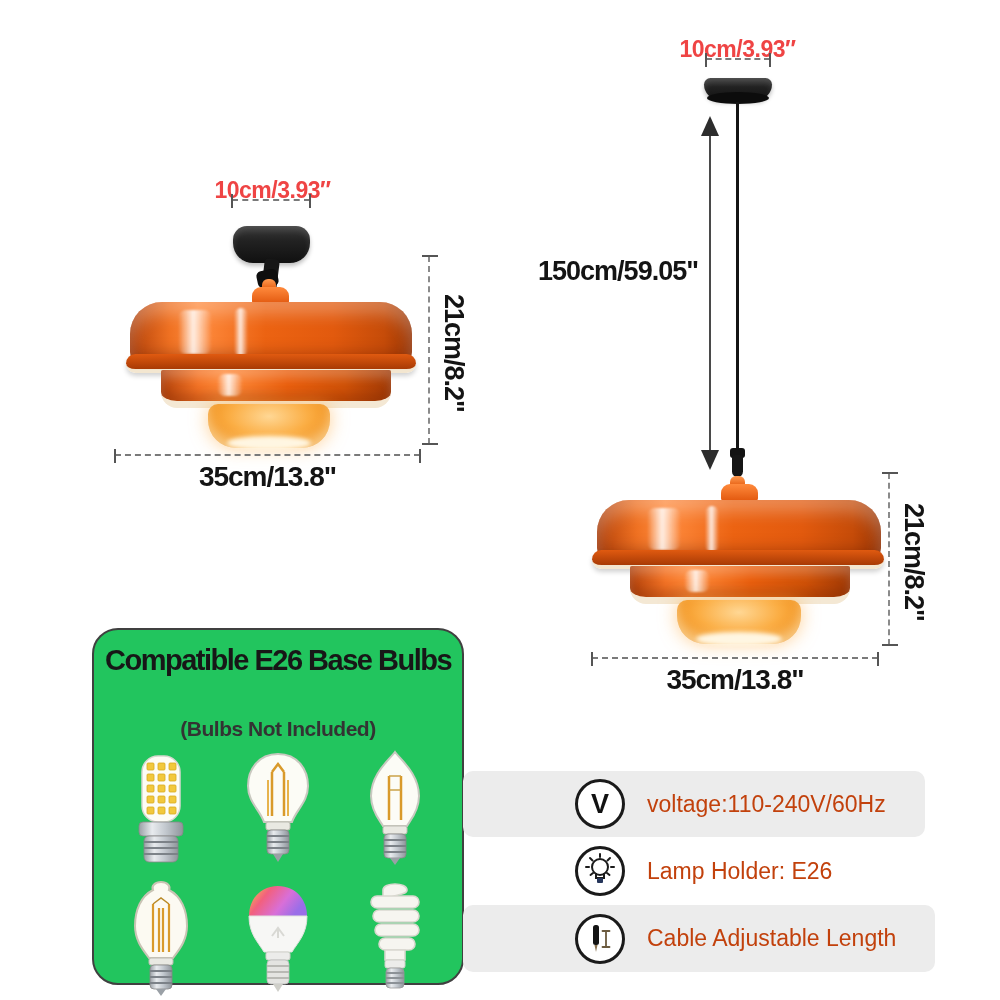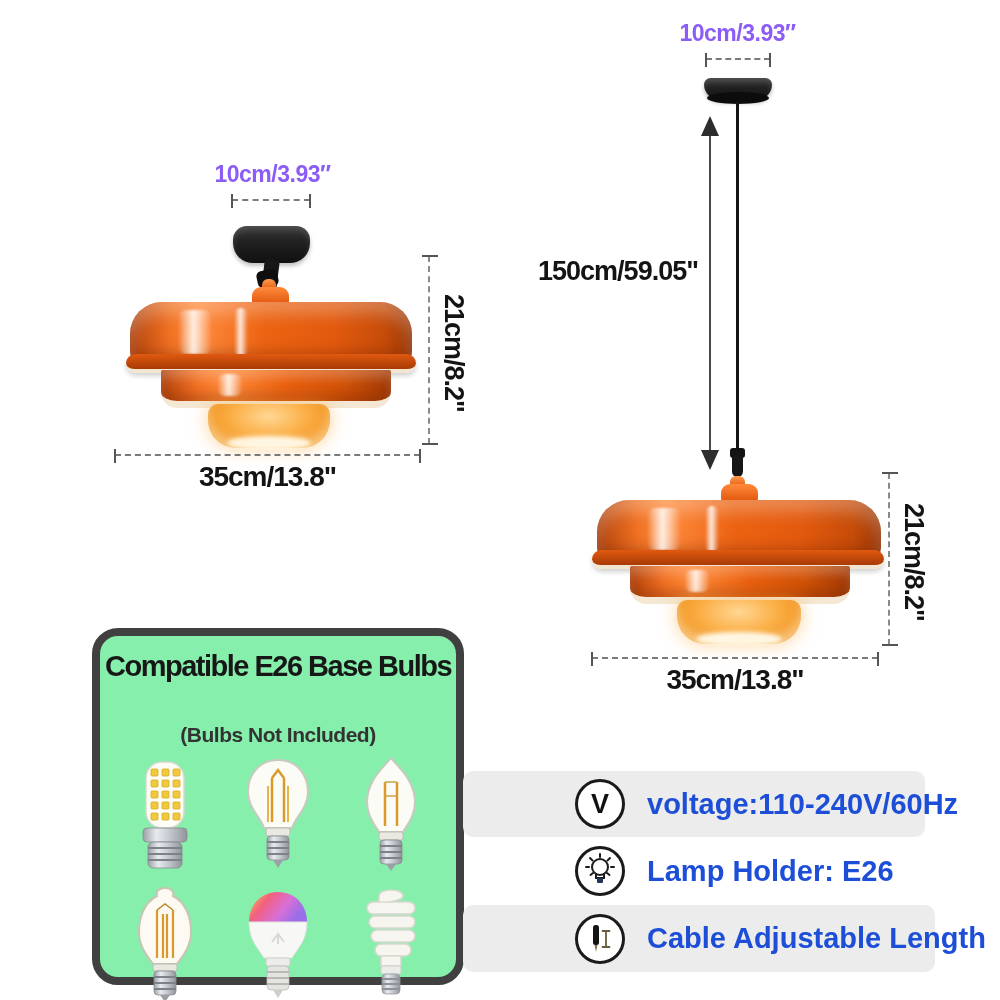--- a/index.html
+++ b/index.html
@@ -3,21 +3,21 @@
 <meta charset="utf-8">
 <style>
   html,body{margin:0;padding:0;background:#fff;}
   #canvas{
     position:relative;width:1000px;height:1000px;background:#ffffff;overflow:hidden;
     font-family:"Liberation Sans", sans-serif;color:#111;
   }
   .abs{position:absolute;}
   
   .dim-label{
-    font-weight:bold;font-size:23px;color:#8b5cf6;text-align:center;letter-spacing:-0.5px;
+    font-weight:bold;font-size:23px;color:#ef4444;text-align:center;letter-spacing:-0.5px;margin-top:16px;
   }
   .dim-cond{
     font-weight:bold;color:#141414;letter-spacing:-1px;
   }
   .hdim{border-top:2px dashed #7a7a7a;height:0;}
   .hdim::before,.hdim::after{
     content:"";position:absolute;top:-7px;width:2px;height:14px;background:#555;
   }
   .hdim::before{left:-1px;} .hdim::after{right:-1px;}
   .vdim{border-left:2px dashed #8a8a8a;width:0;}
@@ -66,36 +66,36 @@
     box-shadow:inset 0 8px 10px rgba(255,255,255,.22), inset 0 -8px 10px rgba(120,35,0,.3);
   }
   .inner-glow{
     background:radial-gradient(ellipse at 50% 28%,#ffd794 0%,#fbAE45 45%,#f1921f 75%,#e07f15 100%);
     border-radius:10px 10px 28px 28px;
     box-shadow:0 0 18px rgba(255,170,60,.55), inset 0 -8px 12px rgba(255,240,200,.6);
   }
   .glow-base{background:#fff6e2;border-radius:50%;filter:blur(2px);}
   
   .panel{
-    background:#86efac;border:8px solid #404040;border-radius:26px;
+    background:#22c55e;border:2px solid #404040;border-radius:26px;
     box-sizing:border-box;
   }
   .panel-title{font-weight:bold;font-size:29px;letter-spacing:-1.5px;text-align:center;color:#171717;}
   .panel-sub{font-weight:bold;font-size:21px;letter-spacing:-0.5px;text-align:center;color:#333;margin-top:40px;}
   .bulb-grid{display:grid;grid-template-columns:repeat(3,1fr);justify-items:center;row-gap:4px;padding:6px 8px 0 8px;}
   .bulb-cell{width:108px;height:126px;display:flex;align-items:center;justify-content:center;}
   
   .spec-row{display:flex;align-items:center;box-sizing:border-box;padding-left:112px;}
   .spec-row.gray{background:#ececec;border-radius:10px;}
   .spec-icon{
     width:50px;height:50px;border:3px solid #1a1a1a;border-radius:50%;background:#fff;
     display:flex;align-items:center;justify-content:center;flex:0 0 auto;box-sizing:border-box;
   }
   .spec-icon .vletter{font-weight:bold;font-size:27px;color:#111;}
-  .spec-text{font-size:29px;color:#1d4ed8;margin-left:22px;white-space:nowrap;font-weight:bold;}
+  .spec-text{font-size:23px;color:#c2410c;margin-left:22px;white-space:nowrap;}
 </style>
 </head>
 <body>
 
 <div id="canvas">
 
   <div class="abs dim-label" style="left:200px;top:161px;width:145px;">10cm/3.93″</div>
   <div class="abs hdim" style="left:232px;top:199px;width:78px;"></div>
 
   <div class="abs canopy" style="left:233px;top:226px;width:77px;height:37px;"></div>

